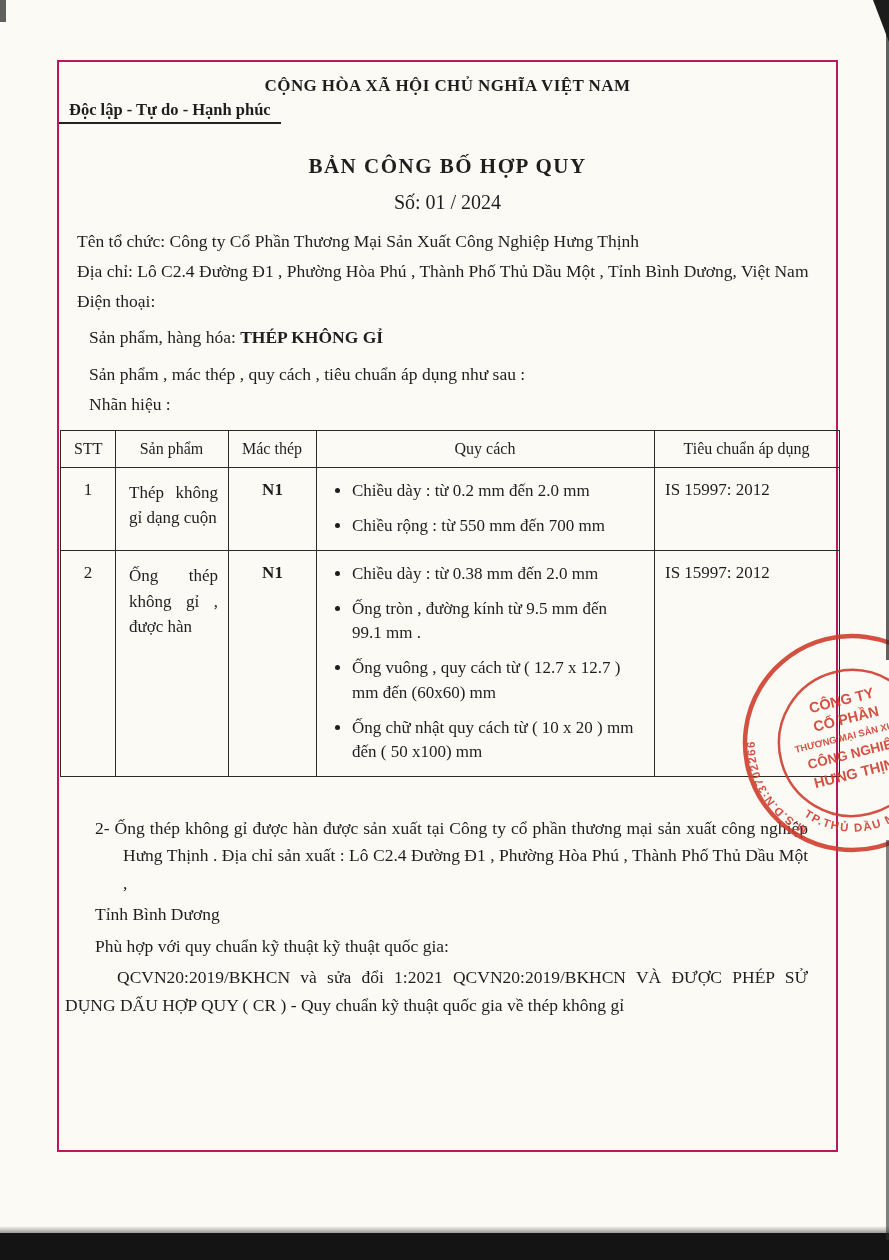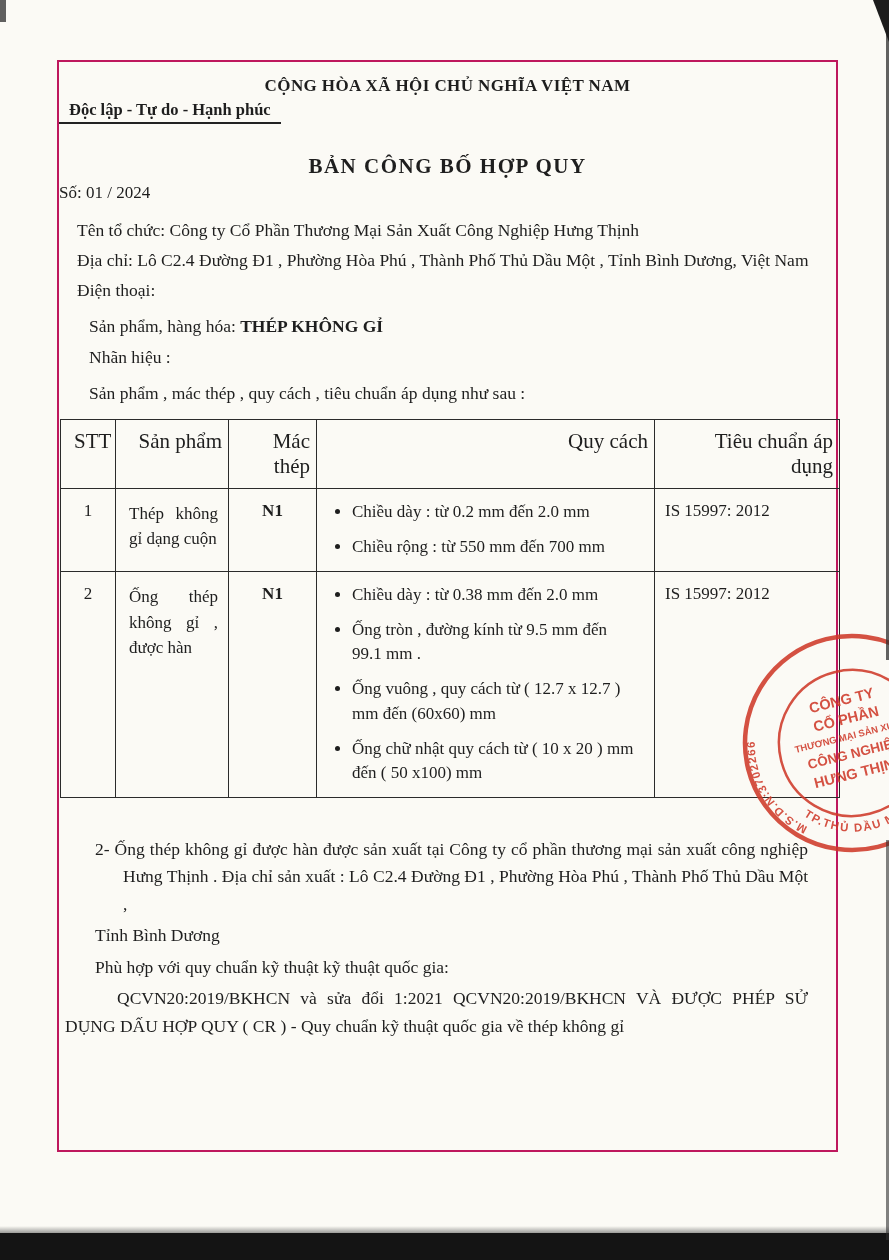--- a/index.html
+++ b/index.html
@@ -16,35 +16,35 @@
     background:transparent;
   }
   .hdr{ text-align:center; margin-top:14px; }
   .nat-title{ font-weight:bold; font-size:17px; letter-spacing:.4px; }
   .motto-wrap{ text-align:left; margin-top:4px; }
   .motto{
     display:inline-block; font-weight:bold; font-size:16.5px;
     border-bottom:2px solid #222; padding:0 10px 2px 10px;
   }
   .doc-title{ text-align:center; font-weight:bold; font-size:21px; letter-spacing:1.5px; margin-top:30px; }
-  .doc-no{ text-align:left; font-size:17px; margin-top:4px; }
+  .doc-no{ text-align:center; font-size:20px; margin-top:12px; }
   .body-txt{ margin:14px 22px 0 18px; font-size:17.5px; line-height:1.55; }
   .body-txt p{ margin:0 0 3px 0; }
   .p-indent{ margin-left:12px !important; }
   .bold{ font-weight:bold; }
   .gap-top{ margin-top:9px !important; }
 
   table.spec{
     border-collapse:collapse; margin:12px 1px 0 1px; width:779px;
     font-size:17px; table-layout:fixed;
   }
   table.spec th, table.spec td{
     border:1.6px solid #2b2b2b; vertical-align:top; box-sizing:border-box;
   }
-  table.spec th{ font-weight:normal; font-size:21px; text-align:right; padding:9px 6px 9px 13px; }
+  table.spec th{ font-weight:normal; font-size:16px; text-align:center; padding:9px 14px 9px 13px; }
   th.c-stt, td.c-stt{ width:55px; text-align:center; padding-left:2px; padding-right:2px;}
   th.c-sp,  td.c-sp { width:113px; }
   th.c-mt,  td.c-mt { width:88px;font-weight:bold; }
   th.c-qc,  td.c-qc { width:338px;font-family:Liberation Serif, serif; }
   th.c-tc,  td.c-tc { width:185px; }
   td.c-stt{ padding-top:12px; }
   td.c-sp{ padding:12px 10px 10px 13px; text-align:justify; line-height:1.5; }
   td.c-mt{ padding:12px 4px; text-align:center; }
   td.c-tc{ padding:12px 6px 10px 10px; }
   td.c-qc ul{ margin:10px 0 6px 0; padding-left:34px; }
@@ -83,22 +83,22 @@
   </div>
 
   <div class="doc-title">BẢN CÔNG BỐ HỢP QUY</div>
   <div class="doc-no">Số: 01 / 2024</div>
 
   <div class="body-txt">
     <p>Tên tổ chức: Công ty Cổ Phần Thương Mại Sản Xuất Công Nghiệp Hưng Thịnh</p>
     <p>Địa chỉ: Lô C2.4 Đường Đ1 , Phường Hòa Phú , Thành Phố Thủ Dầu Một , Tỉnh Bình Dương, Việt Nam</p>
     <p>Điện thoại:</p>
     <p class="p-indent gap-top"><span>Sản phẩm, hàng hóa: </span><span class="bold">THÉP KHÔNG GỈ</span></p>
+    <p class="p-indent gap-top">Sản phẩm , mác thép , quy cách , tiêu chuẩn áp dụng như sau :</p>
     <p class="p-indent">Nhãn hiệu :</p>
-    <p class="p-indent gap-top">Sản phẩm , mác thép , quy cách , tiêu chuẩn áp dụng như sau :</p>
   </div>
 
   <table class="spec">
     <tbody>
         <tr>
       <th class="c-stt">STT</th>
       <th class="c-sp">Sản phẩm</th>
       <th class="c-mt">Mác thép</th>
       <th class="c-qc">Quy cách</th>
       <th class="c-tc">Tiêu chuẩn áp dụng</th>

